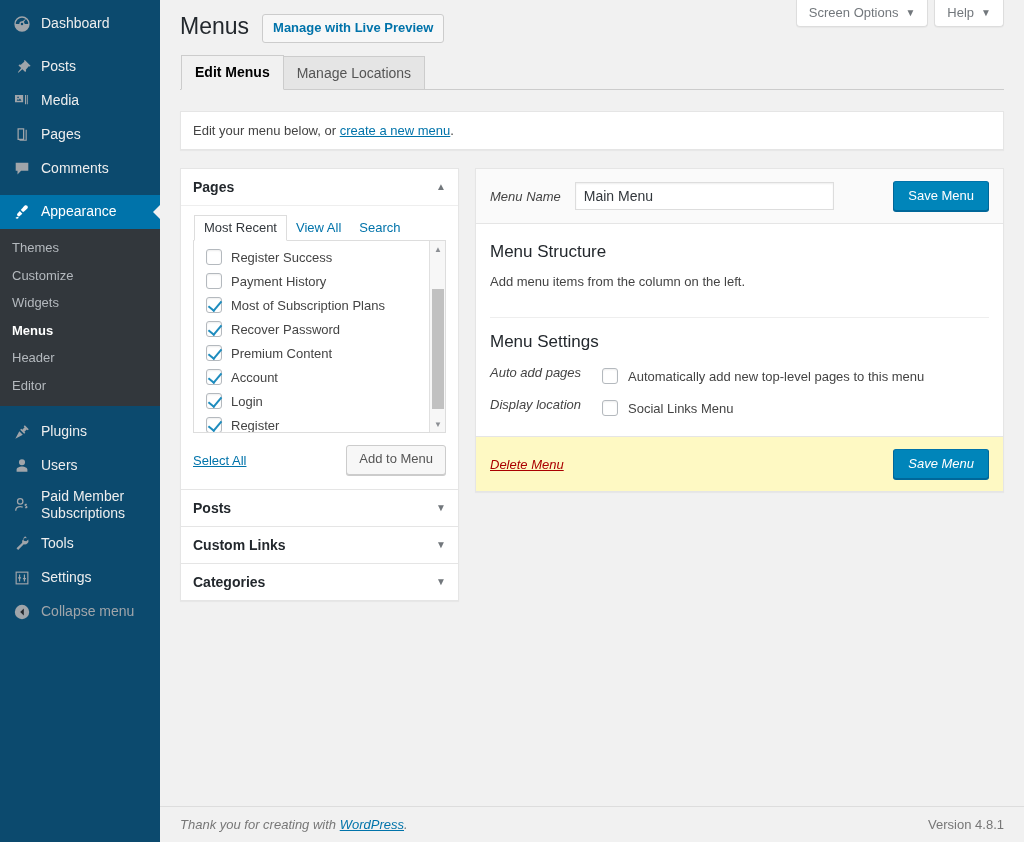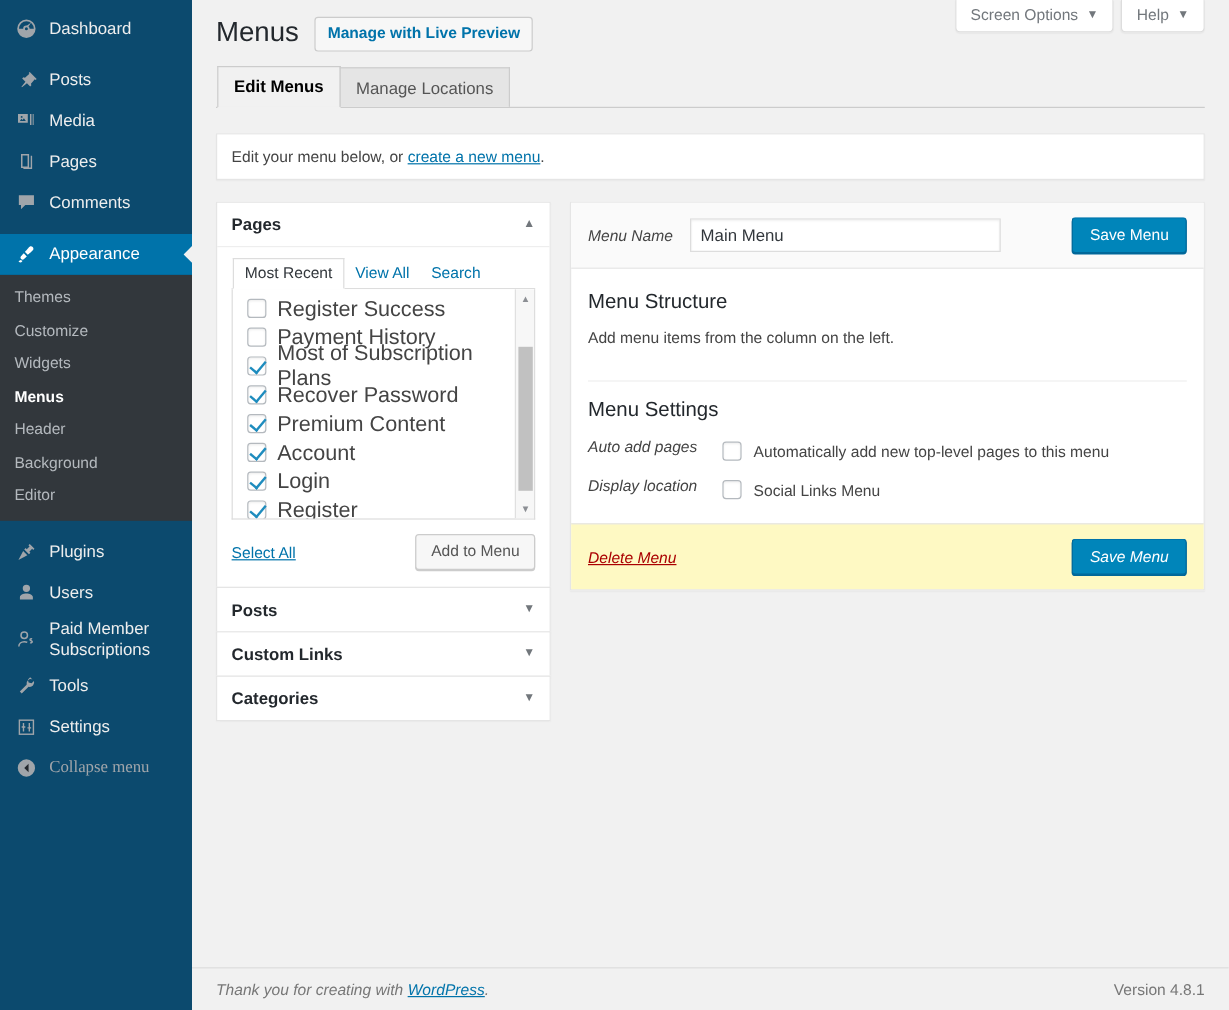--- a/index.html
+++ b/index.html
@@ -62,21 +62,21 @@
   .submenu-wrap { background: #32373c; padding: 5px 0 7px 0; }
   .submenu-item {
     padding: 4px 0 4px 12px;
     color: #b4b9be;
     font-size: 13px;
     cursor: pointer;
     line-height: 1.5;
   }
   .submenu-item.current { color: #fff; font-weight: bold; }
 
-  .collapse-row { color: #a0a5aa; font-family: Liberation Serif, serif; }
+  .collapse-row { color: #a0a5aa; }
 
   
   #wpcontent {
     position: absolute; top: 0; left: 160px;
     width: 864px; height: 842px;
     background: #f1f1f1;
   }
 
   
   .screen-meta-links {
@@ -231,21 +231,21 @@
     display: flex;
   }
   .tabs-panel-list {
     flex: 1 1 auto;
     padding: 4px 6px 4px 8px;
   }
   .cat-item {
     display: flex; align-items: center;
     padding: 2px 4px;
     height: 24px;
-    font-size: 18px;
+    font-size: 13px;
     color: #444;
   }
   .wpcb {
     width: 16px; height: 16px;
     border: 1px solid #b4b9be;
     background: #fff;
     border-radius: 3px;
     margin-right: 9px;
     position: relative;
     flex: 0 0 16px;
@@ -487,21 +487,20 @@
       </span>
       <span class="mi-label">Appearance</span>
     </div>
 
     <div class="submenu-wrap">
       <div class="submenu-item"><span>Themes</span></div>
       <div class="submenu-item"><span>Customize</span></div>
       <div class="submenu-item"><span>Widgets</span></div>
       <div class="submenu-item current"><span>Menus</span></div>
       <div class="submenu-item"><span>Header</span></div>
-      <div class="submenu-item"><span>Background</span></div>
       <div class="submenu-item"><span>Editor</span></div>
     </div>
 
     <div class="menu-sep"></div>
 
     <div class="menu-top">
       <span class="mi-ico">
         <svg width="18" height="18" viewBox="0 0 20 20" fill="currentColor">
             <path d="M13.1 2.6l-1.2 1.2 1 1-2.6 2.6-1-1L8 7.6l4.4 4.4 1.3-1.3-1-1 2.6-2.6 1 1 1.2-1.2-4.4-4.3zM7 9.1l-4.4 8.3 8.3-4.4L7 9.1z"></path>
           </svg>

